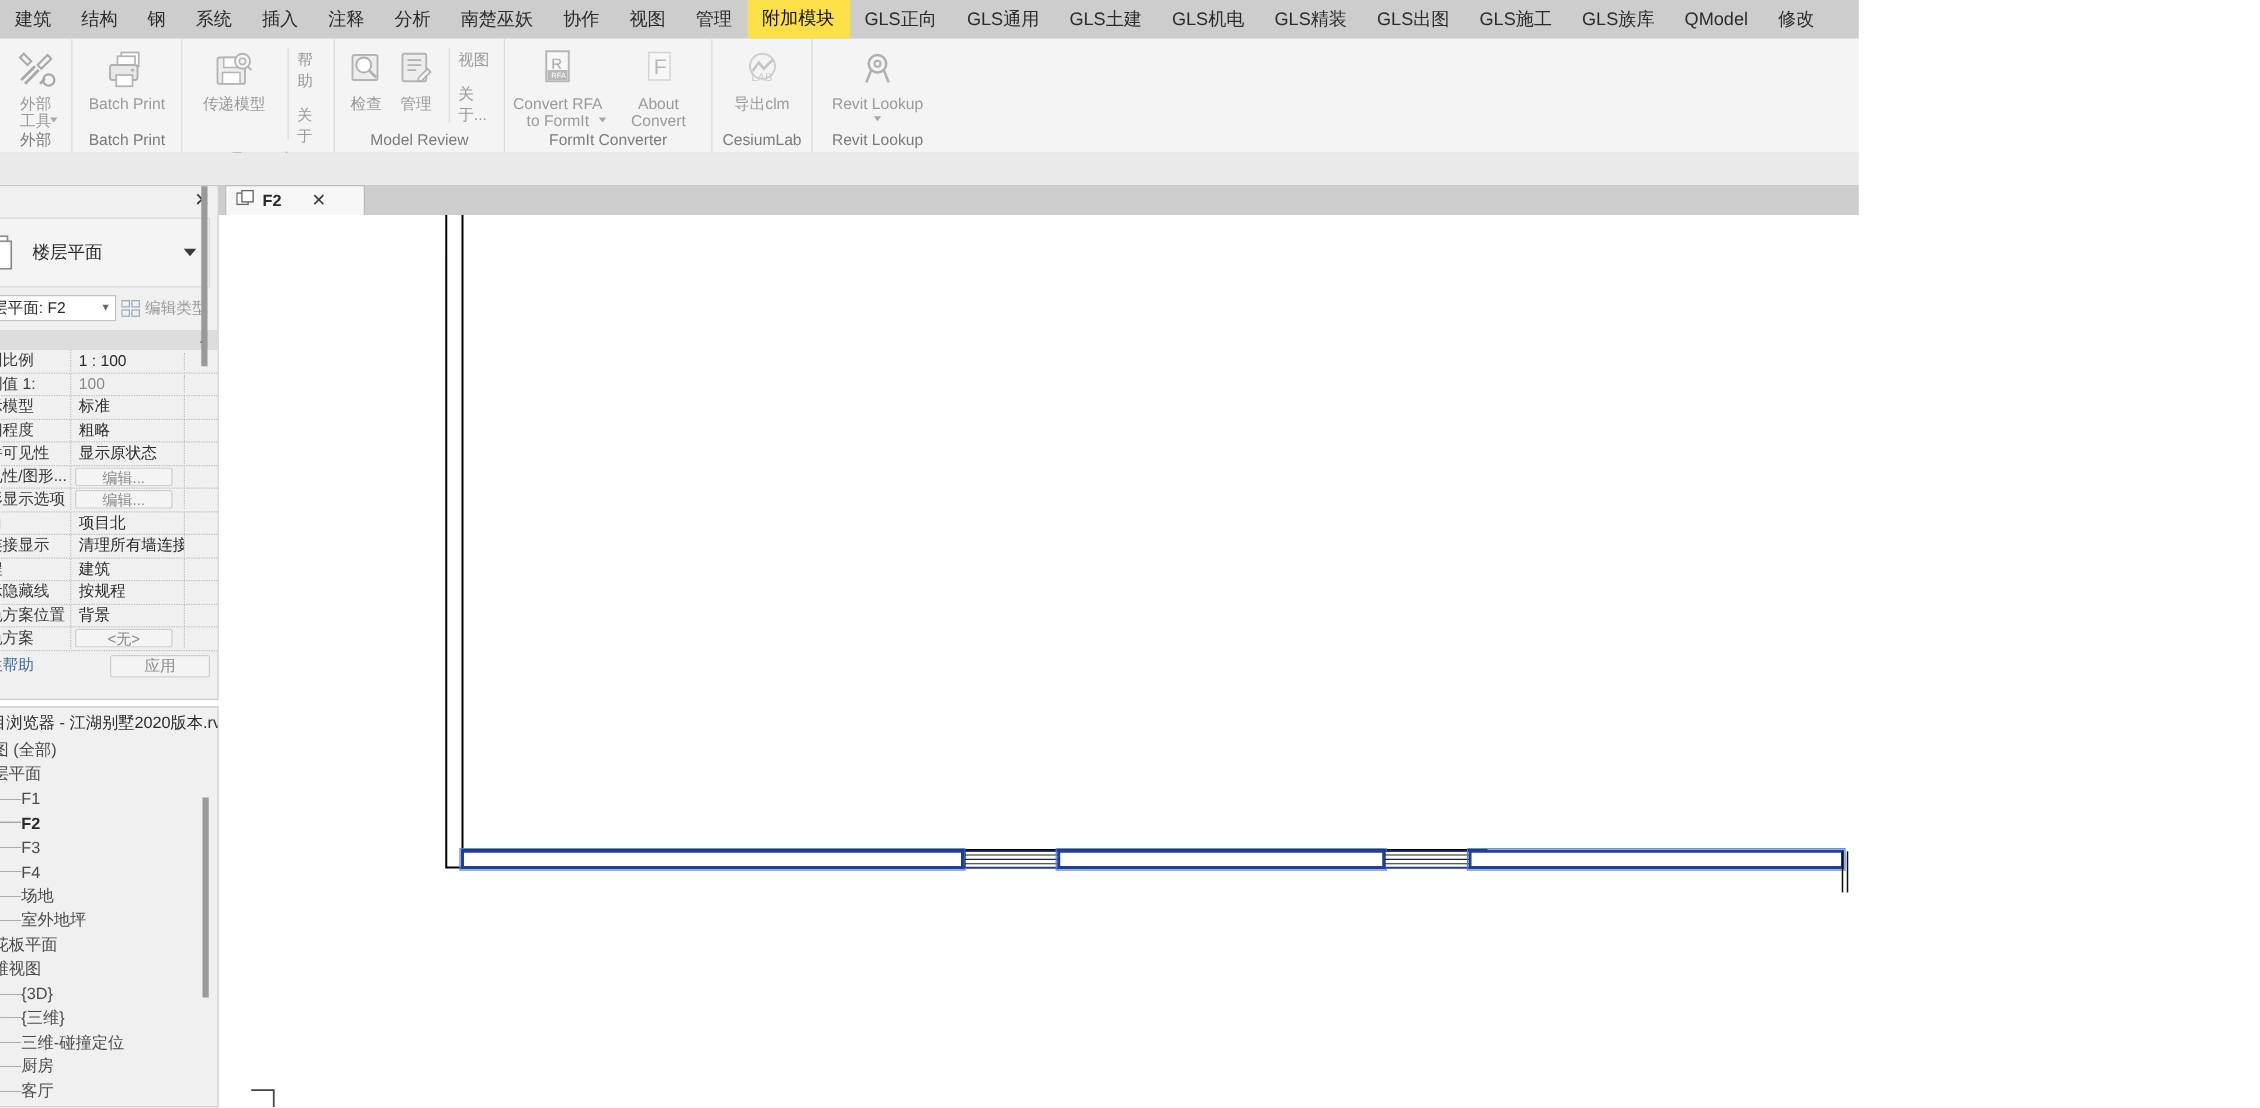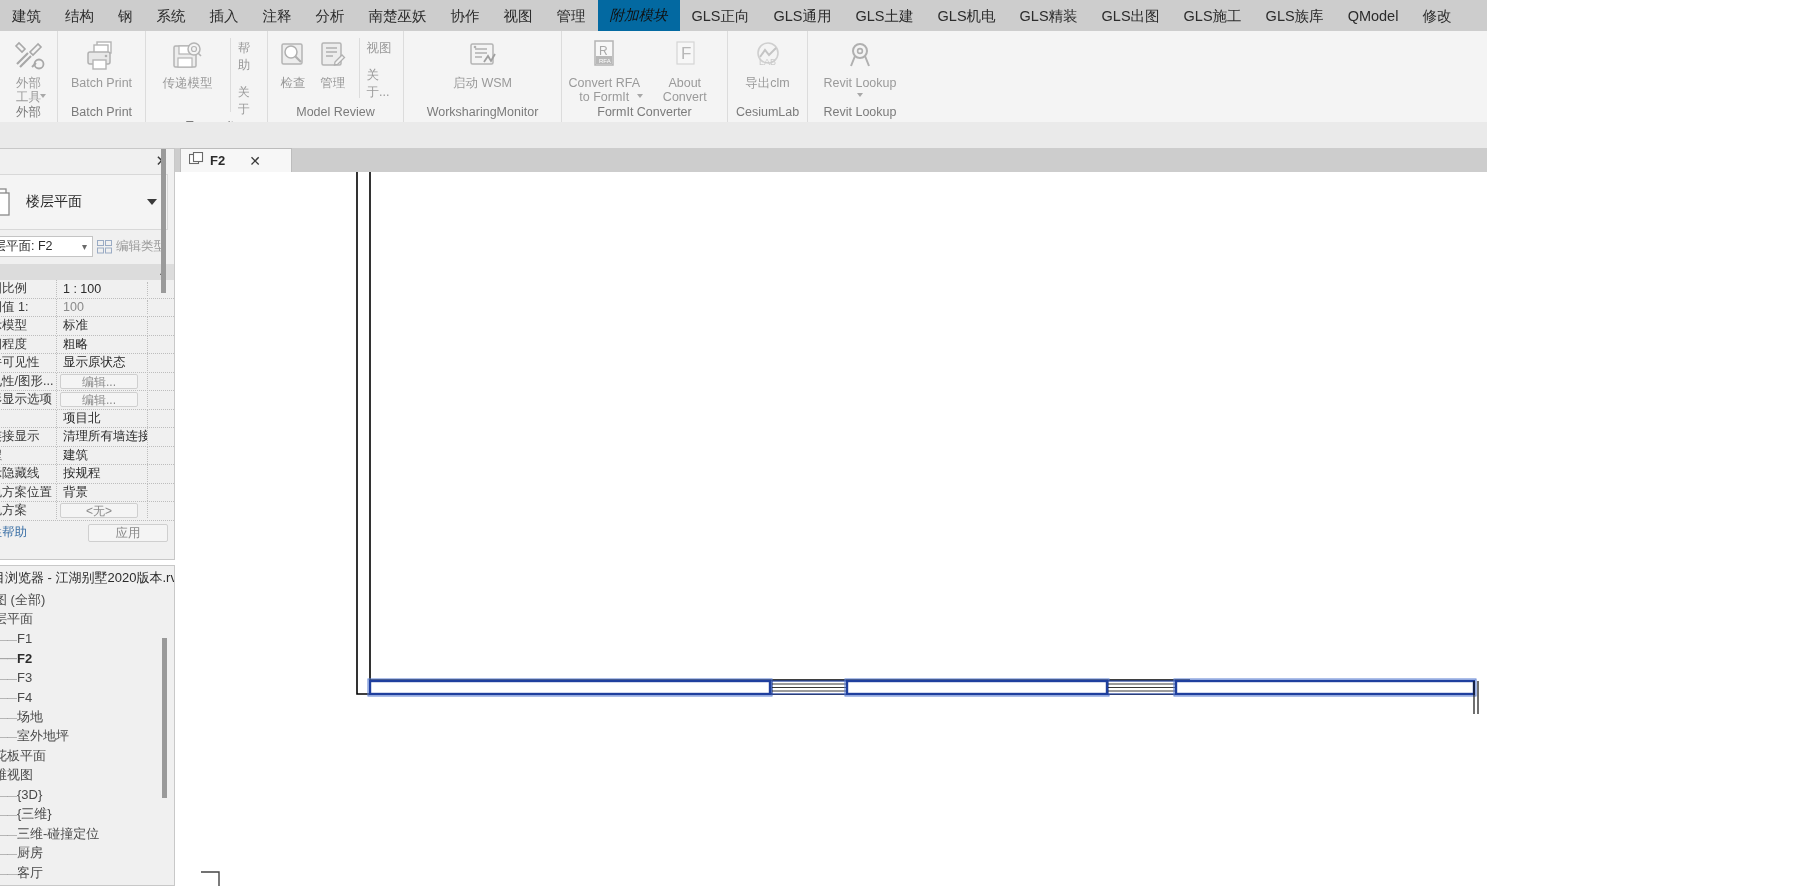--- a/index.html
+++ b/index.html
@@ -18,21 +18,21 @@
     background:#cdcdcd;
     display:flex;align-items:flex-end;
     box-sizing:border-box;
   }
   .tab{
     padding:0 12px;height:29px;line-height:29px;
     font-size:14.5px;color:#2b2b2b;white-space:nowrap;
     cursor:default;
   }
   .tab.active{
-    background:#0369a1;color:#111;height:31px;line-height:31px;font-style:italic;
+    background:#fde047;color:#111;height:31px;line-height:31px;
   }
   .tab-right{margin-left:auto;display:flex;align-items:center;padding-right:16px;height:29px;}
   .minbtn{
     display:inline-flex;align-items:center;justify-content:center;
     width:26px;height:15px;border:1px solid #8a8a8a;border-radius:7px;
     background:#d6d6d6;margin-right:4px;
   }
   .minbtn svg{display:block;}
   .caretdown{width:0;height:0;border-left:4px solid transparent;border-right:4px solid transparent;border-top:5px solid #4a4a4a;}
 
@@ -335,36 +335,20 @@
         </div>
         <div class="sep"></div>
         <div style="display:flex;flex-direction:column;padding-top:6px;gap:10px">
           <span class="lbl" style="font-size:12.5px;color:#9a9a9a">视图</span>
           <span class="lbl" style="font-size:12.5px;color:#9a9a9a">关于...</span>
         </div>
       </div>
       <div class="rpanel-title">Model Review</div>
     </div>
 
-    <div class="rpanel" style="width:158px">
-      <div class="rpanel-body" style="justify-content:center">
-        <div class="rbtn xwide">
-          <span class="ico">
-            <svg width="34" height="32" viewBox="0 0 34 32">
-              <rect x="5" y="4" width="22" height="20" rx="1.5" fill="#f4f4f4" stroke="#b4b4b4" stroke-width="1.5"></rect>
-              <path d="M9 9 H21 M9 13 H21 M9 17 H16" stroke="#b0b0b0" stroke-width="1.6"></path>
-              <path d="M18 22 L22 16 L25 21 L29 14" stroke="#a0a0a0" stroke-width="1.8" fill="none"></path>
-              <circle cx="9" cy="7" r="1.3" fill="#b0b0b0"></circle>
-            </svg>
-          </span>
-          <span class="lbl">启动 WSM</span>
-        </div>
-      </div>
-      <div class="rpanel-title">WorksharingMonitor</div>
-    </div>
 
     <div class="rpanel" style="width:166px">
       <div class="rpanel-body" style="justify-content:center;gap:8px">
         <div class="rbtn xwide" style="position:relative">
           <span class="ico">
             <svg width="32" height="34" viewBox="0 0 32 34">
               <rect x="7" y="2" width="18" height="24" fill="#f7f7f7" stroke="#b4b4b4" stroke-width="1.5"></rect>
               <text x="11" y="16" font-family="Liberation Sans" font-size="12" fill="#a8a8a8">R</text>
               <rect x="8" y="17" width="16" height="8" fill="#b8b8b8"></rect>
               <text x="11" y="23.5" font-family="Liberation Sans" font-size="6" fill="#fff">RFA</text>

